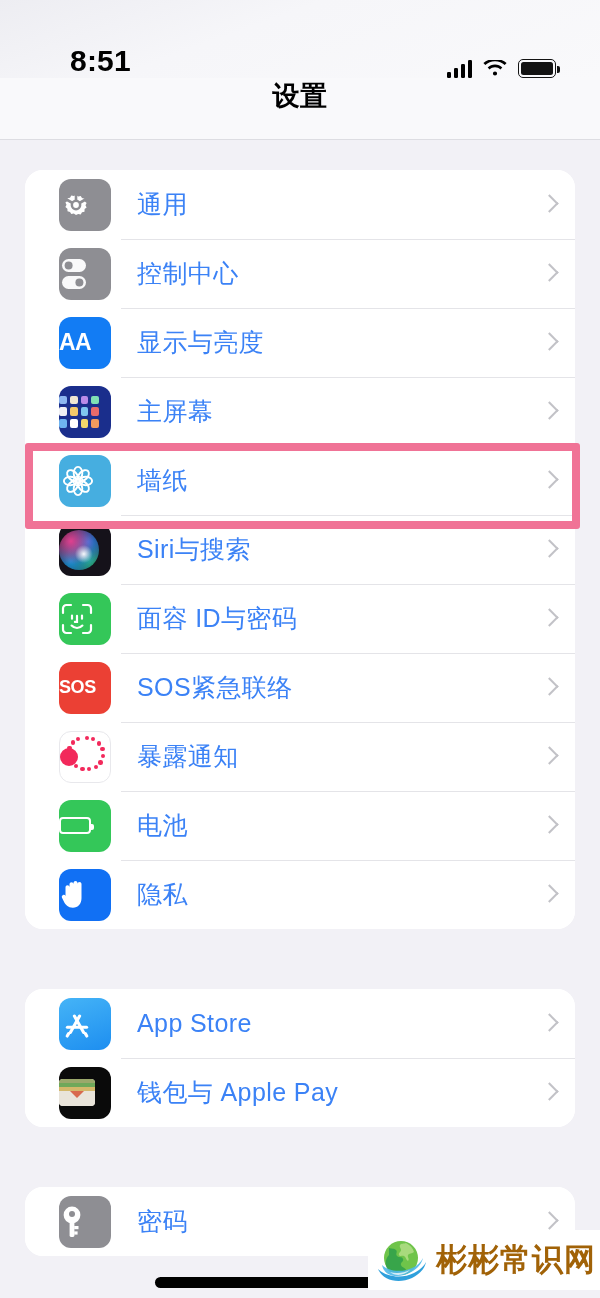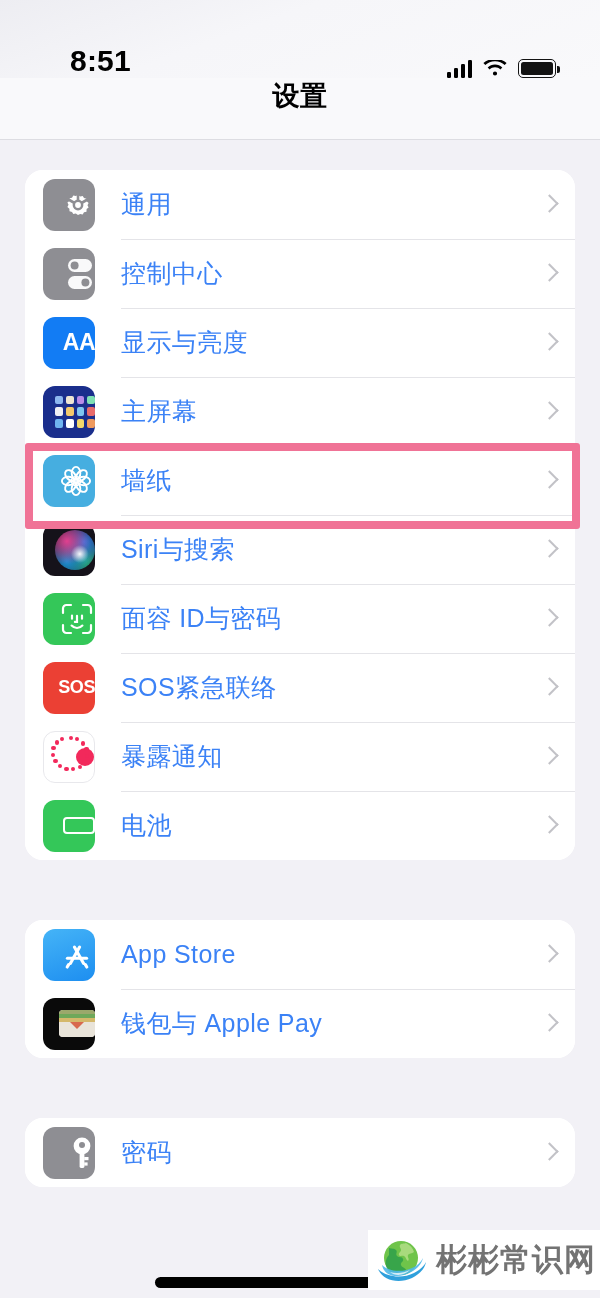--- a/index.html
+++ b/index.html
@@ -134,23 +134,24 @@
     background: #E4E4E8;
   }
 
   .icon-wrap {
     width: 52px;
     height: 52px;
     border-radius: 12px;
     flex: 0 0 52px;
     display: flex;
     align-items: center;
-    justify-content: flex-end;
+    justify-content: flex-start;
     overflow: hidden;
     position: relative;
+    margin-left: 16px;
   }
 
   .row-label {
     margin-left: 26px;
     font-size: 25px;
     color: #3b82f6;
     letter-spacing: 0.4px;
     font-weight: 400;
     white-space: nowrap;
   }
@@ -298,21 +299,21 @@
     display: flex;
     align-items: center;
     gap: 8px;
     background: #FFFFFF;
     padding: 6px 4px 6px 8px;
     z-index: 40;
   }
   .wm-text {
     font-size: 31px;
     font-weight: 700;
-    color: #737373;
+    color: #a16207;
     letter-spacing: 1px;
     font-family: "DejaVu Sans", sans-serif;
   }
 </style>
 </head>
 <body>
 
 <div class="status-bar">
   <div class="status-time">8:51</div>
   <div class="status-icons">
@@ -479,20 +480,29 @@
     </div>
 
     <div class="row">
       <div class="icon-wrap ic-battery">
         <div class="batt-glyph"></div>
       </div>
       <div class="row-label">电池</div>
       <div class="chevron"></div>
     </div>
 
+    <div class="row">
+      <div class="icon-wrap ic-privacy">
+        <svg width="30" height="34" viewBox="0 0 30 34">
+          <path d="M6.5 19V9.2c0-1.1.9-2 2-2s2 .9 2 2v-3c0-1.1.9-2 2-2s2 .9 2 2v-1.2c0-1.1.9-2 2-2s2 .9 2 2V6c0-1.1.9-2 2-2s2 .9 2 2v14.3c0 5.6-3.4 9.4-8.6 9.4-5 0-7.4-2.6-9.3-6.6l-1.6-3.4c-.5-1.1 0-2.3 1.1-2.7 1-.4 2 0 2.4 1L6.5 19z" fill="#FFFFFF"></path>
+        </svg>
+      </div>
+      <div class="row-label">隐私</div>
+      <div class="chevron"></div>
+    </div>
 
   </div>
 
   <div class="group">
 
     <div class="row">
       <div class="icon-wrap ic-appstore">
         <svg width="36" height="36" viewBox="0 0 36 36">
           <g stroke="#FFFFFF" stroke-width="3.1" stroke-linecap="round" fill="none">
             <path d="M11.5 26.3L20.6 10"></path>

